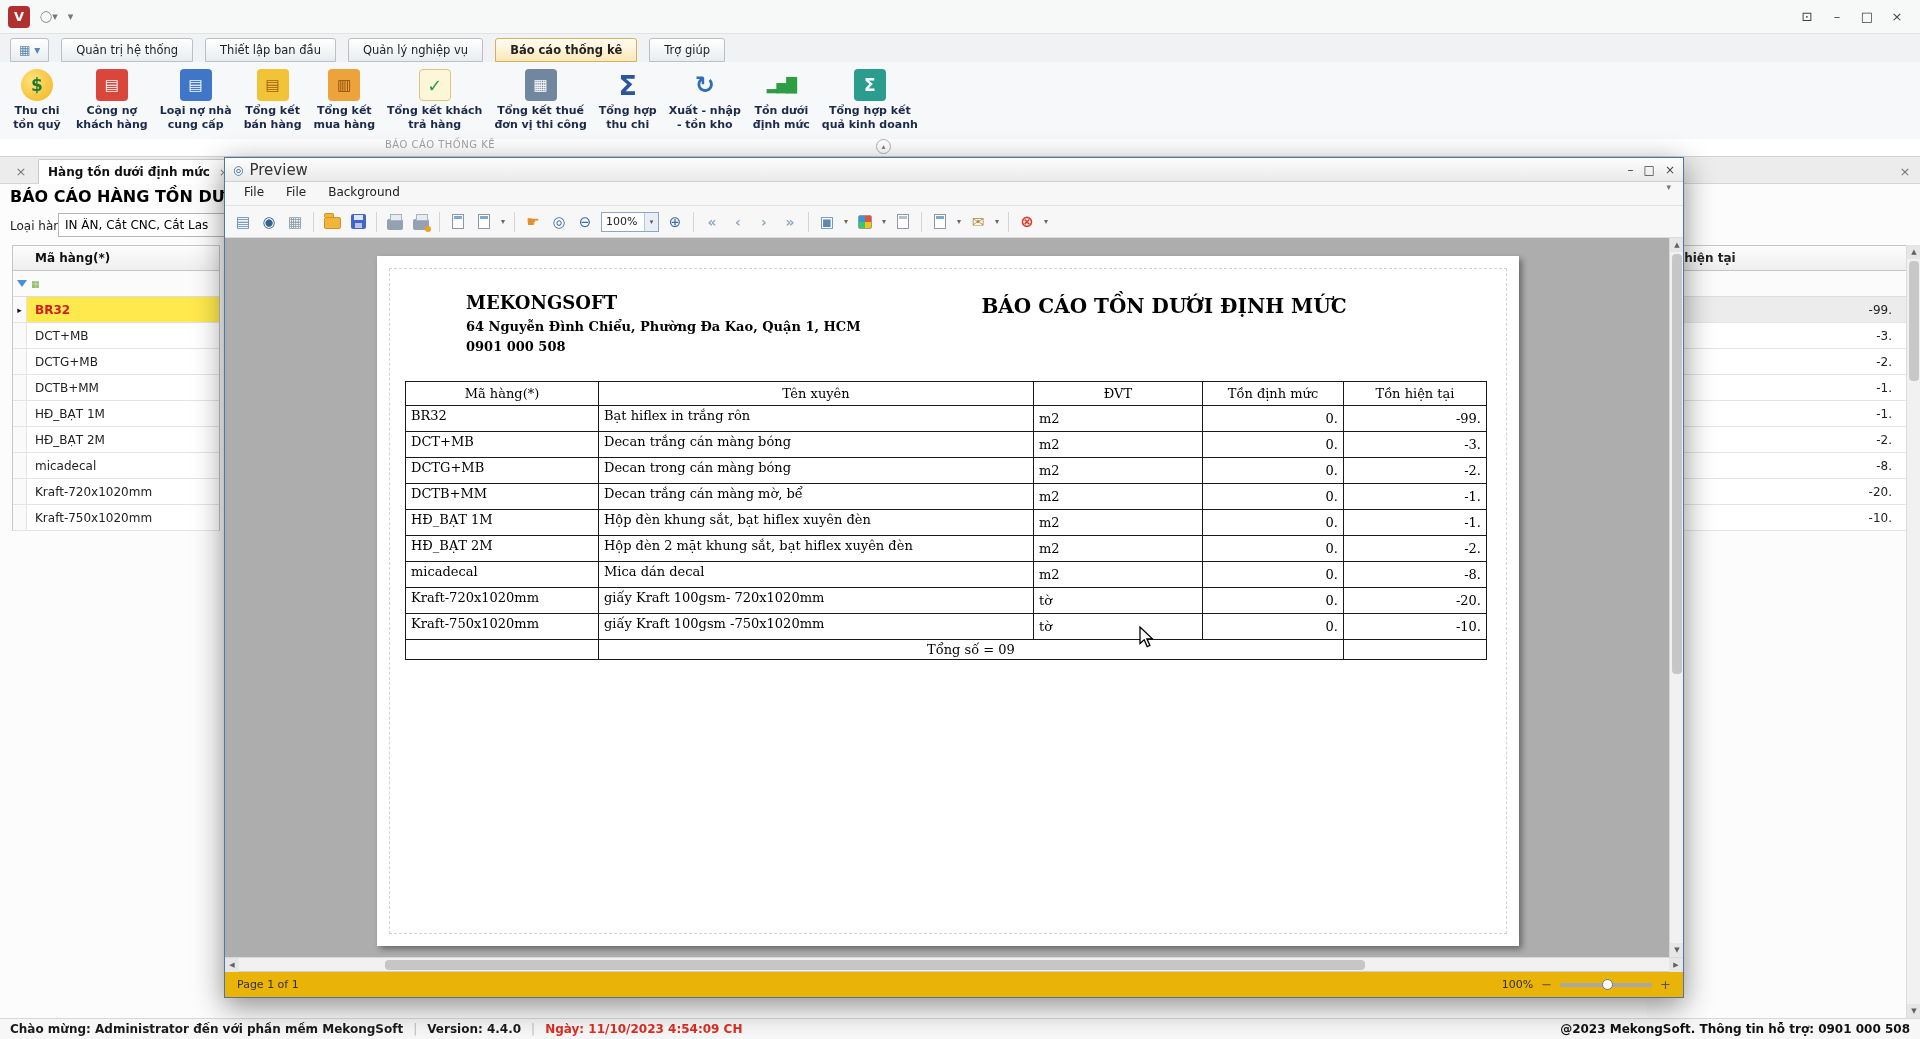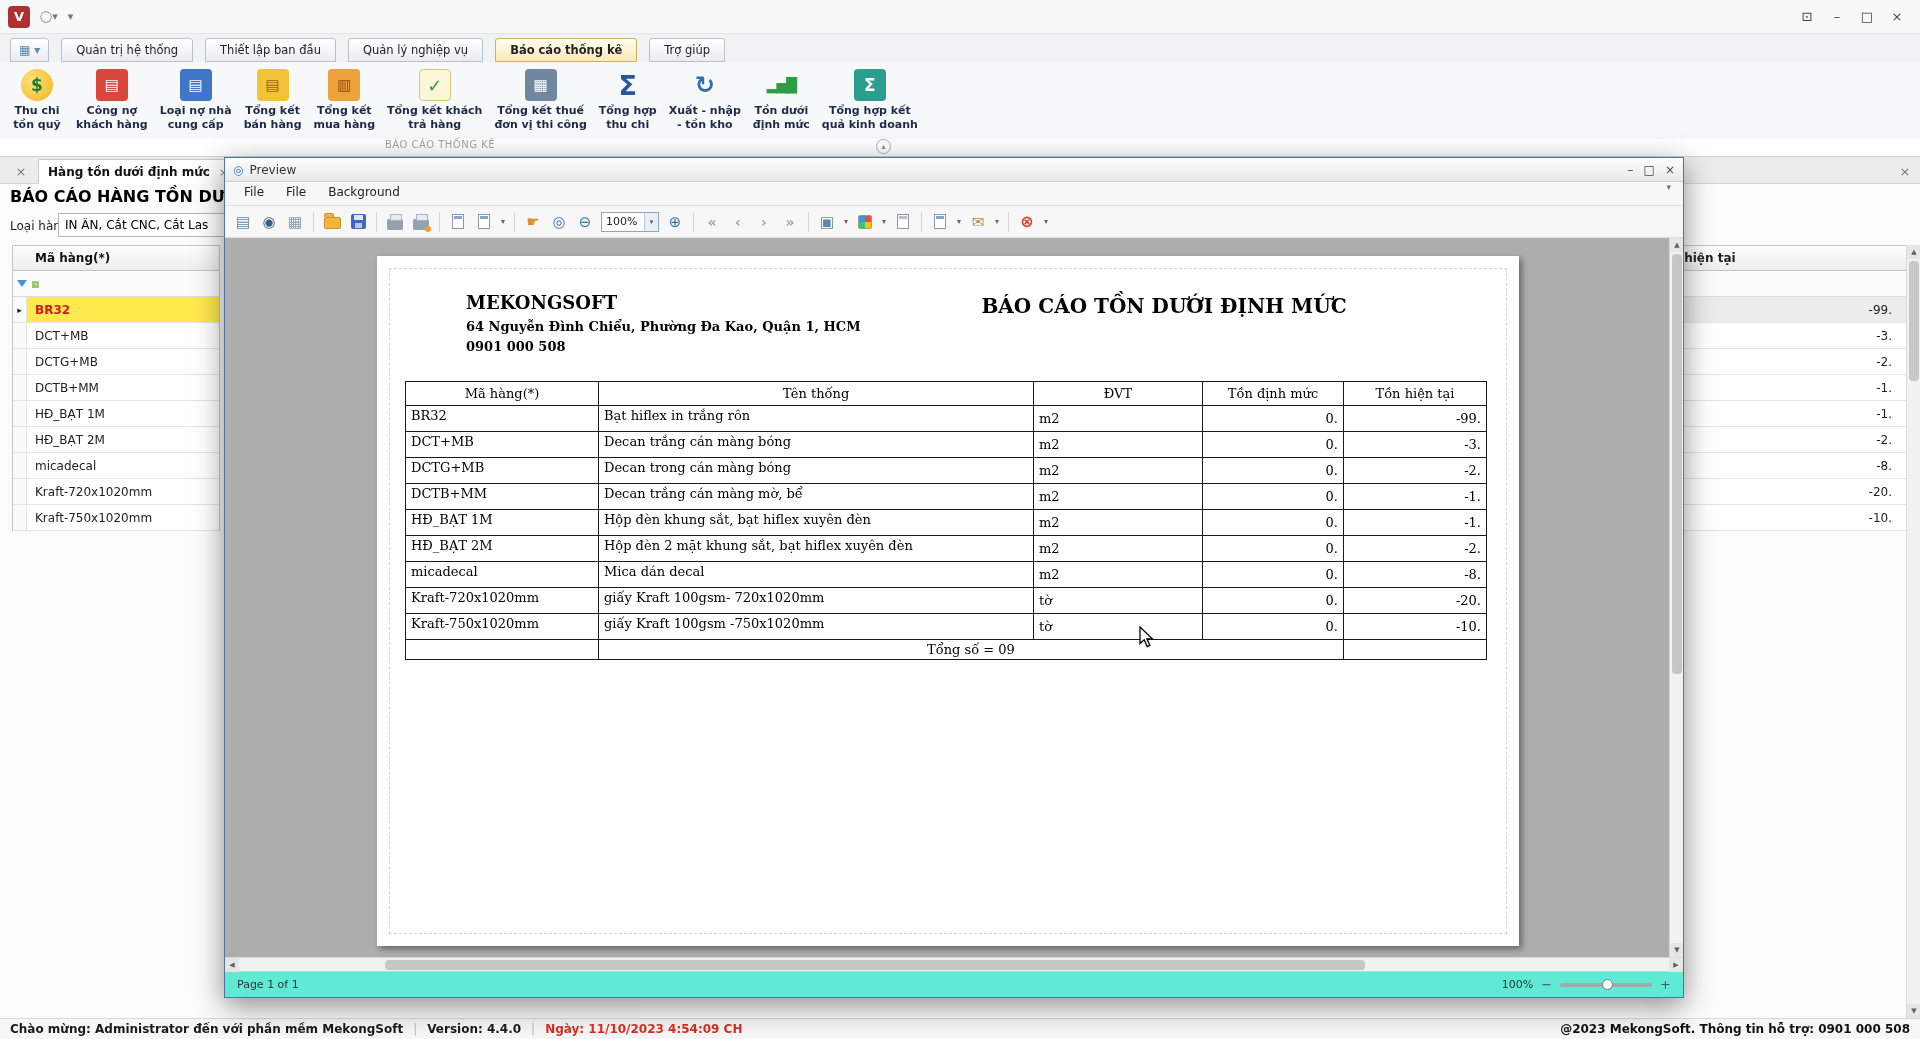--- a/index.html
+++ b/index.html
@@ -75,21 +75,21 @@
   .rrow{height:26px;border-bottom:1px solid #e4e4e4;display:flex;align-items:center;justify-content:flex-end;padding-right:14px;font-size:12px;color:#222;background:#fff}
   .rrow.hl{background:#ececec}
   #rp-scroll{position:absolute;left:259px;top:61px;width:14px;height:773px;background:#f1f1f1;border-left:1px solid #dcdcdc}
   .sb-arrow{width:14px;height:14px;display:flex;align-items:center;justify-content:center;font-size:7px;color:#606060;background:#e6e6e6}
   .sb-arrow.bot{position:absolute;bottom:0}
   #rp-thumb{position:absolute;top:16px;left:2px;width:10px;height:120px;background:#c8c8c8;border-radius:4px}
 
   
   #preview{position:absolute;left:224px;top:157px;width:1460px;height:841px;background:#f0f0f0;border:1px solid #4d76a3;box-shadow:0 8px 28px rgba(0,0,0,.45);display:flex;flex-direction:column;z-index:50}
   #pv-titlebar{height:24px;background:linear-gradient(#fdfdfd,#e9e9e9);border-bottom:1px solid #d0d0d0;display:flex;align-items:center;padding:0 8px;gap:6px}
-  #pv-titlebar .t{font-size:12px;color:#333}
+  #pv-titlebar .t{font-size:15px;color:#333}
   #pv-titlebar .ticon{color:#3a6ea5;font-size:12px}
   #pv-winbtns{margin-left:auto;display:flex;gap:10px;color:#444;font-size:12px}
   #pv-menubar{height:24px;background:#f7f7f7;border-bottom:1px solid #e2e2e2;display:flex;padding:0 8px}
   .menu-item{padding:3px 11px;font-size:12px;color:#222}
   #pv-menubar .mchev{margin-left:auto;color:#777;font-size:9px;padding-right:4px}
   #pv-toolbar{height:32px;background:#f7f7f7;border-bottom:1px solid #dcdcdc;display:flex;align-items:center;padding:0 6px;gap:2px}
   .ti{width:24px;height:24px;display:flex;align-items:center;justify-content:center;border-radius:3px;font-size:15px;color:#5b87b0}
   .tsep{width:1px;height:20px;background:#d5d5d5;margin:0 4px}
   .caret{font-size:8px;color:#666;width:10px;text-align:center}
   .ic-folder{width:17px;height:12px;background:#f2b53c;border:1px solid #cf9322;border-radius:2px;position:relative;margin-top:3px}
@@ -125,21 +125,21 @@
   #doc-phone{position:absolute;left:89px;top:83px;font-size:13px;font-weight:bold}
   #doc-title{position:absolute;left:507px;top:38px;width:560px;text-align:center;font-size:20px;font-weight:bold}
   #doc-table{position:absolute;left:28px;top:125px;width:1081px;border-collapse:collapse;table-layout:fixed;font-family:"DejaVu Serif","Liberation Serif",serif;font-size:13px;color:#000}
   #doc-table th,#doc-table td{border:1px solid #1a1a1a;padding:2px 5px;overflow:hidden;white-space:nowrap}
   #doc-table th{font-weight:normal;text-align:center;height:24px}
   #doc-table td{height:26px;vertical-align:top}
   #doc-table td.num{text-align:right;vertical-align:middle}
   #doc-table td.unit{vertical-align:middle}
   #doc-table tr.foot td{height:18px;text-align:center;vertical-align:middle}
 
-  #pv-statusbar{height:26px;background:#5eead4;border-top:1px solid #cfcfcf;display:flex;align-items:center;padding:0 12px;font-size:11px;color:#333}
+  #pv-statusbar{height:26px;background:#eab308;border-top:1px solid #cfcfcf;display:flex;align-items:center;padding:0 12px;font-size:11px;color:#333}
   #pv-zoomctrl{margin-left:auto;display:flex;align-items:center;gap:8px}
   .ztrack{width:92px;height:4px;background:#a8a8a8;border-radius:2px;position:relative}
   .zknob{position:absolute;left:42px;top:-4px;width:11px;height:11px;border-radius:50%;background:#fdfdfd;border:1px solid #777}
   .zpm{font-size:13px;color:#555}
 
   
   #statusbar{position:absolute;left:0;top:1018px;width:1920px;height:21px;background:#f7f7f7;border-top:1px solid #d9d9d9;display:flex;align-items:center;padding:0 10px;gap:10px;font-size:12px}
   #statusbar .sep{color:#bbb}
   .sb-bold{font-weight:bold;color:#1a1a1a;white-space:nowrap}
   .sb-red{font-weight:bold;color:#e02b20;white-space:nowrap}
@@ -391,21 +391,21 @@
           <colgroup>
               <col style="width:193px">
               <col style="width:435px">
               <col style="width:169px">
               <col style="width:141px">
               <col style="width:143px">
             </colgroup>
           <thead>
             <tr>
               <th>Mã hàng(*)</th>
-              <th>Tên thống</th>
+              <th>Tên xuyên</th>
               <th>ĐVT</th>
               <th>Tồn định mức</th>
               <th>Tồn hiện tại</th>
             </tr>
           </thead>
           <tbody>
             <tr>
                 <td>BR32</td>
                 <td>Bạt hiflex in trắng rôn</td>
                 <td class="unit">m2</td>

